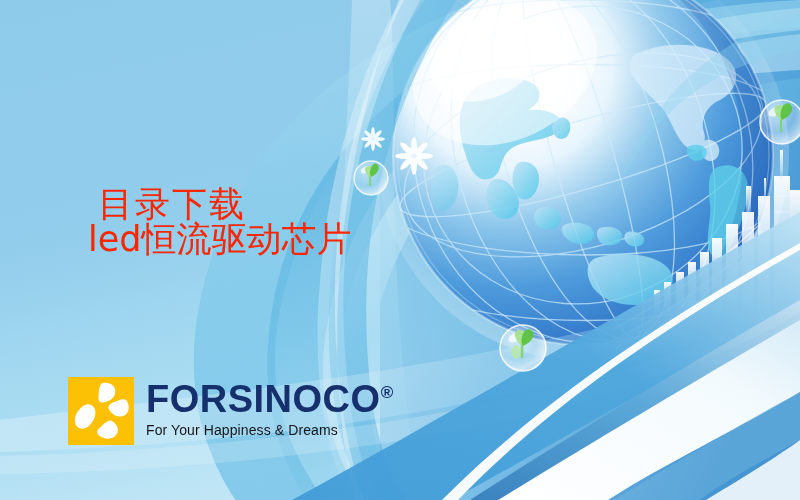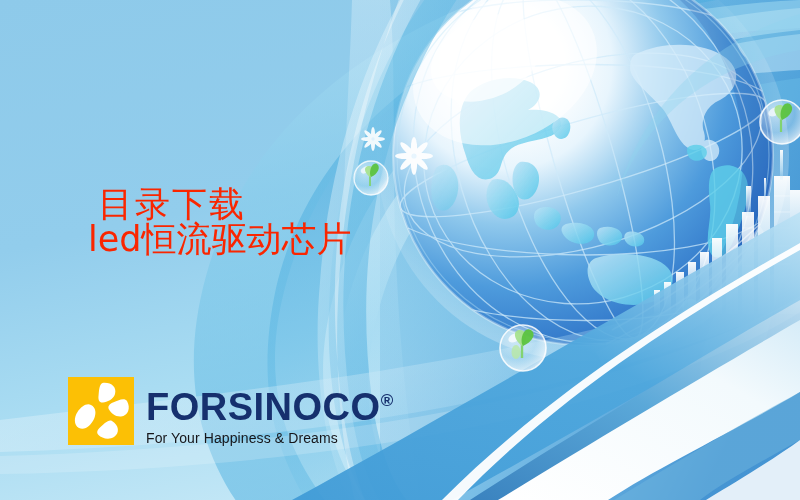--- a/index.html
+++ b/index.html
@@ -54,21 +54,21 @@
     letter-spacing: 2px;
   }
 
   
   #logo {
     position: absolute;
     left: 68px;
     top: 377px;
     z-index: 45;
     display: flex;
-    align-items: flex-end;
+    align-items: flex-start;
   }
   #logo-mark {
     width: 66px;
     height: 68px;
     background: #fcc005;
     flex: 0 0 auto;
     position: relative;
   }
   #logo-mark svg { position: absolute; left: 0; top: 0; }
   #logo-text {

